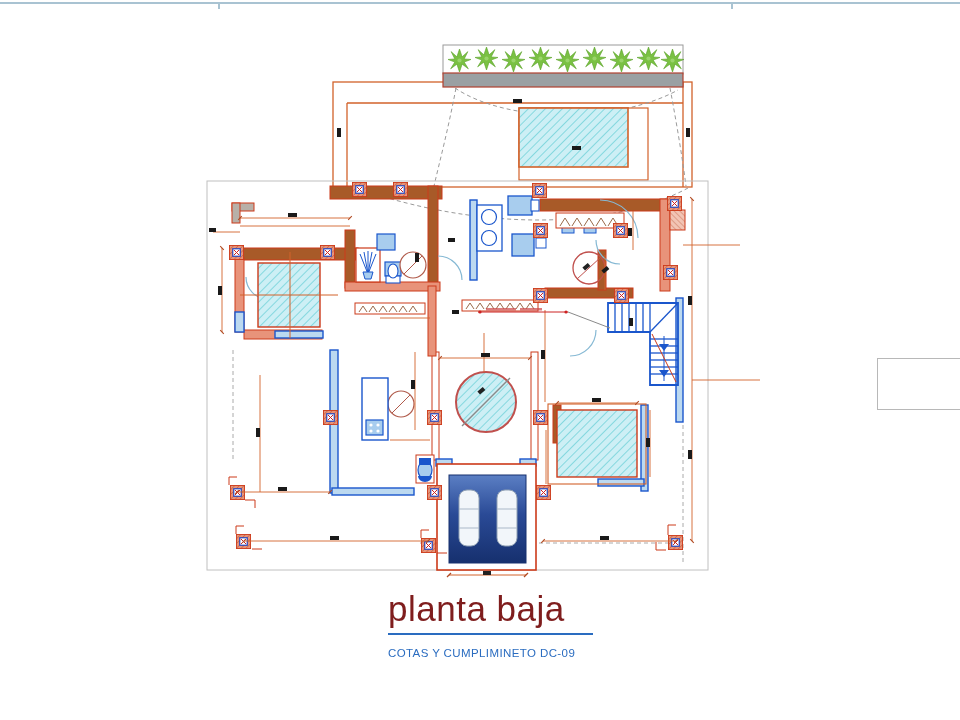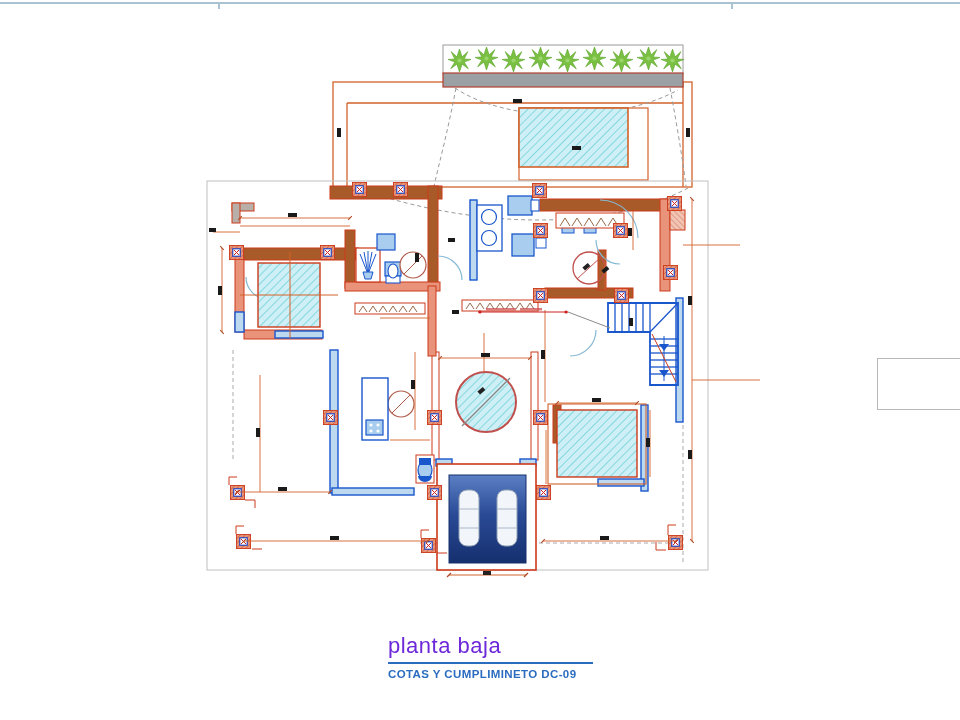--- a/index.html
+++ b/index.html
@@ -5,23 +5,23 @@
   html,body{margin:0;padding:0;background:#ffffff;}
   body{width:960px;height:720px;position:relative;overflow:hidden;
        font-family:"Liberation Sans", sans-serif;}
   .page{position:absolute;inset:0;background:#ffffff;}
   .top-rule{position:absolute;left:0;top:2px;width:960px;height:2px;background:#a9c3d2;}
   .top-tick{position:absolute;top:2px;width:2px;height:7px;background:#a9c3d2;}
   .right-artifact{position:absolute;left:877px;top:358px;width:90px;height:50px;
        border:1px solid #b8b8b8;background:#ffffff;}
   .plan-wrap{position:absolute;left:0;top:0;width:960px;height:720px;}
   .title-block{position:absolute;left:388px;top:590px;width:260px;}
-  .title-main{font-size:22px;color:#6d28d9;letter-spacing:0.5px;line-height:1.1;margin-top:44px;}
+  .title-main{font-size:35px;color:#7f1d1d;letter-spacing:0.5px;line-height:1.1;}
   .title-rule{width:205px;height:2px;background:#2a6cc0;margin-top:4px;}
-  .title-sub{font-size:11.5px;font-weight:bold;color:#2a6cc0;letter-spacing:0.4px;margin-top:4px;}
+  .title-sub{font-size:11.5px;font-weight:normal;color:#2a6cc0;letter-spacing:0.4px;margin-top:12px;}
   svg{display:block;}
 </style>
 </head>
 <body>
 
 <div class="page">
 
   <div class="top-rule"></div>
   <div class="top-tick" style="left:218px"></div>
   <div class="top-tick" style="left:731px"></div>

